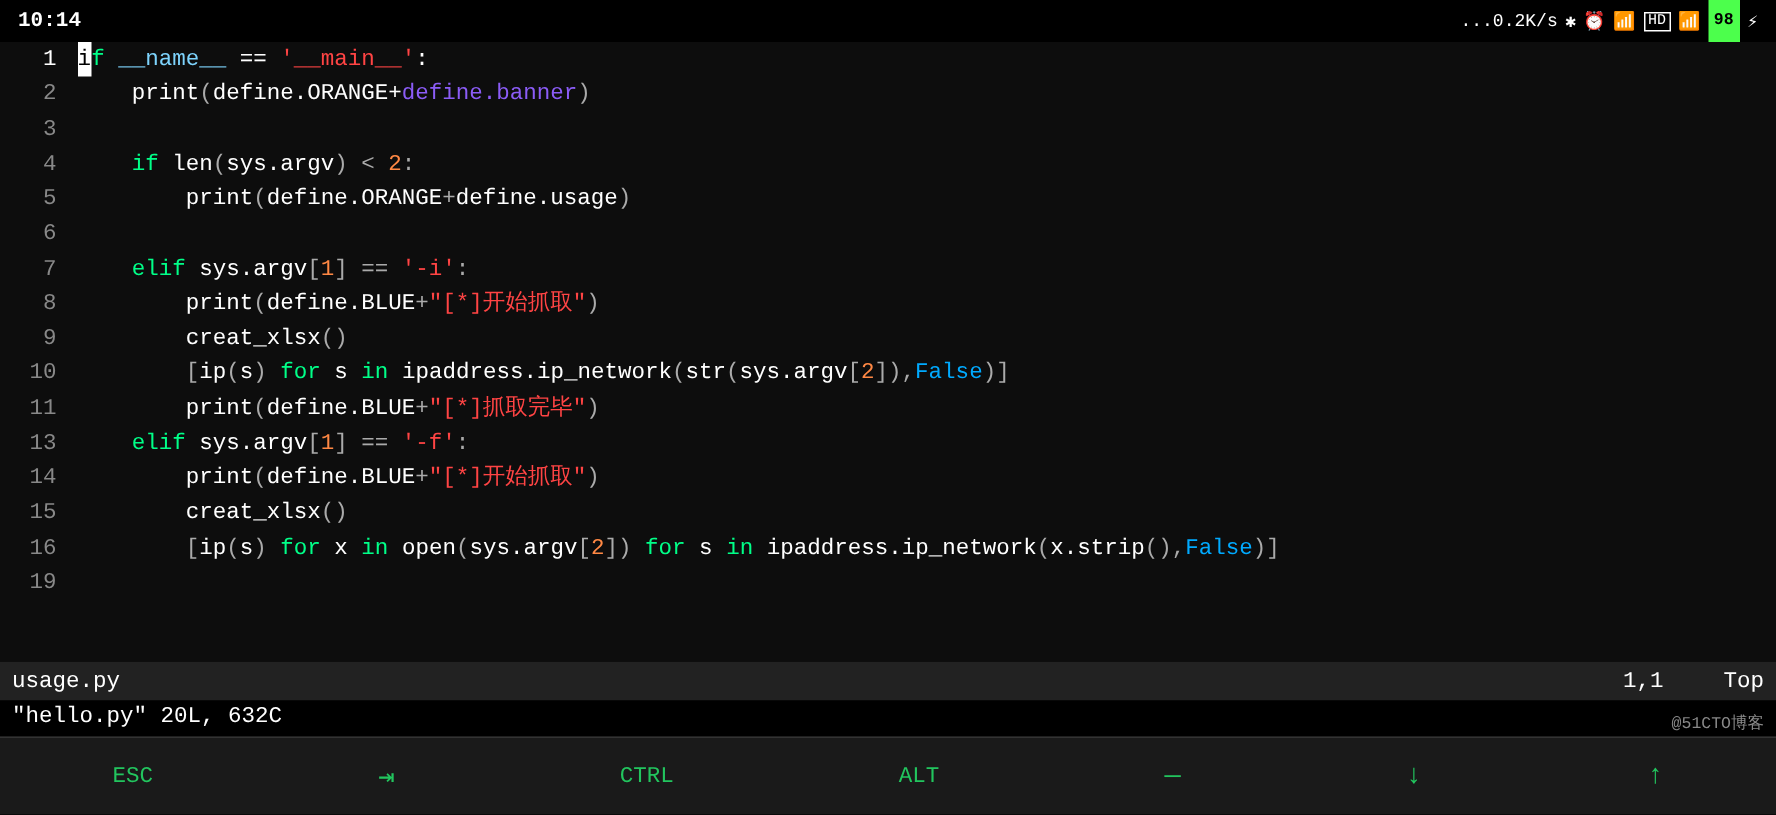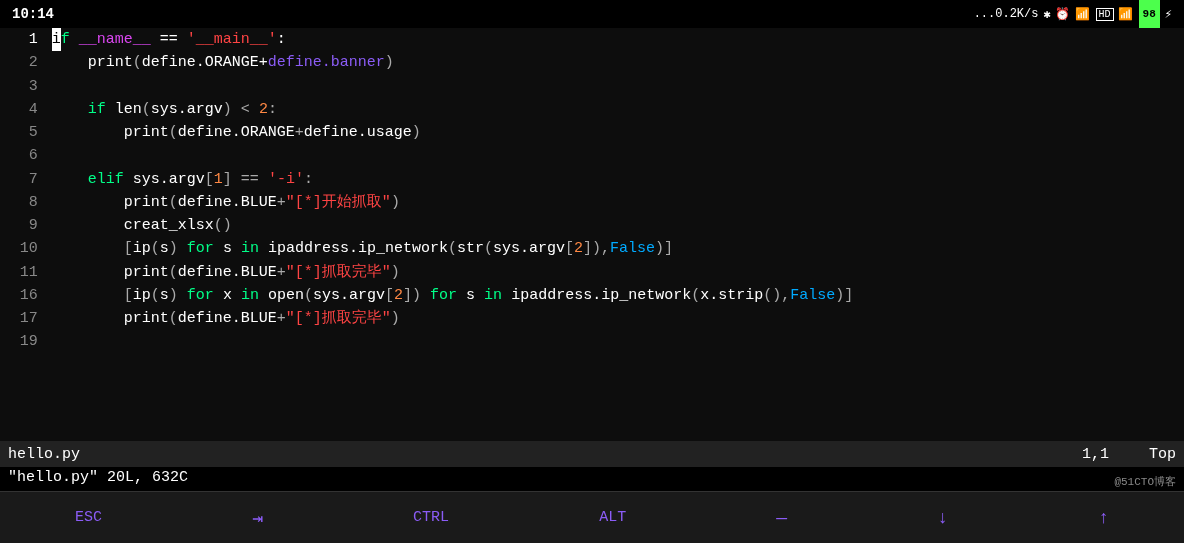--- a/index.html
+++ b/index.html
@@ -108,21 +108,21 @@
       height: 52px;
       flex-shrink: 0;
       border-top: 1px solid #333;
     }
 
     .toolbar-btn {
       display: flex;
       flex-direction: column;
       align-items: center;
       justify-content: center;
-      color: #8b5cf6;
+      color: #22c55e;
       font-size: 14px;
       cursor: pointer;
       padding: 4px 16px;
       gap: 2px;
     }
 
     .toolbar-btn .btn-label {
       font-size: 15px;
       font-weight: 500;
     }
@@ -156,21 +156,21 @@
     <span>⚡</span>
   </div>
 </div>
 
 <div id="code-area">
   <table id="code-table">
     <tbody>
 
       <tr class="line-cursor">
         <td class="line-num">1</td>
-        <td class="line-content"><span class="cursor-block">i</span><span class="kw">f</span> <span style="color:#d946ef;">__name__</span> <span style="color:#fff;">==</span> <span class="str-red">'__main__'</span><span style="color:#fff;">:</span></td>
+        <td class="line-content"><span class="cursor-block">i</span><span class="kw">f</span> <span style="color:#7dd3fc;">__name__</span> <span style="color:#fff;">==</span> <span class="str-red">'__main__'</span><span style="color:#fff;">:</span></td>
       </tr>
 
       <tr>
         <td class="line-num">2</td>
         <td class="line-content">    <span style="color:#fff;">print</span><span style="color:#aaa;">(</span><span style="color:#fff;">define.ORANGE</span><span style="color:#fff;">+</span><span style="color:#8b5cf6;">define.banner</span><span style="color:#aaa;">)</span></td>
       </tr>
 
       <tr>
         <td class="line-num">3</td>
         <td class="line-content"> </td>
@@ -210,43 +210,51 @@
         <td class="line-num">10</td>
         <td class="line-content">        <span style="color:#aaa;">[</span><span style="color:#fff;">ip</span><span style="color:#aaa;">(</span><span style="color:#fff;">s</span><span style="color:#aaa;">)</span> <span class="kw">for</span> <span style="color:#fff;">s</span> <span class="kw">in</span> <span style="color:#fff;">ipaddress.ip_network</span><span style="color:#aaa;">(</span><span style="color:#fff;">str</span><span style="color:#aaa;">(</span><span style="color:#fff;">sys.argv</span><span style="color:#aaa;">[</span><span style="color:#ff8844;">2</span><span style="color:#aaa;">]),</span><span style="color:#00aaff;">False</span><span style="color:#aaa;">)]</span></td>
       </tr>
 
       <tr>
         <td class="line-num">11</td>
         <td class="line-content">        <span style="color:#fff;">print</span><span style="color:#aaa;">(</span><span style="color:#fff;">define.BLUE</span><span style="color:#aaa;">+</span><span style="color:#ff4444;">"[*]抓取完毕"</span><span style="color:#aaa;">)</span></td>
       </tr>
 
 
-
-
+      <tr>
+        <td class="line-num">13</td>
+        <td class="line-content">    <span class="kw">elif</span> <span style="color:#fff;">sys.argv</span><span style="color:#aaa;">[</span><span style="color:#ff8844;">1</span><span style="color:#aaa;">]</span> <span style="color:#aaa;">==</span> <span class="str-red">'-f'</span><span style="color:#aaa;">:</span></td>
+      </tr>
+
+      <tr>
+        <td class="line-num">14</td>
+        <td class="line-content">        <span style="color:#fff;">print</span><span style="color:#aaa;">(</span><span style="color:#fff;">define.BLUE</span><span style="color:#aaa;">+</span><span style="color:#ff4444;">"[*]开始抓取"</span><span style="color:#aaa;">)</span></td>
+      </tr>
+
+      <tr>
+        <td class="line-num">15</td>
+        <td class="line-content">        <span style="color:#fff;">creat_xlsx</span><span style="color:#aaa;">()</span></td>
+      </tr>
 
       <tr>
         <td class="line-num">16</td>
         <td class="line-content">        <span style="color:#aaa;">[</span><span style="color:#fff;">ip</span><span style="color:#aaa;">(</span><span style="color:#fff;">s</span><span style="color:#aaa;">)</span> <span class="kw">for</span> <span style="color:#fff;">x</span> <span class="kw">in</span> <span style="color:#fff;">open</span><span style="color:#aaa;">(</span><span style="color:#fff;">sys.argv</span><span style="color:#aaa;">[</span><span style="color:#ff8844;">2</span><span style="color:#aaa;">])</span> <span class="kw">for</span> <span style="color:#fff;">s</span> <span class="kw">in</span> <span style="color:#fff;">ipaddress.ip_network</span><span style="color:#aaa;">(</span><span style="color:#fff;">x.strip</span><span style="color:#aaa;">(),</span><span style="color:#00aaff;">False</span><span style="color:#aaa;">)]</span></td>
       </tr>
 
-      <tr>
-        <td class="line-num">17</td>
-        <td class="line-content">        <span style="color:#fff;">print</span><span style="color:#aaa;">(</span><span style="color:#fff;">define.BLUE</span><span style="color:#aaa;">+</span><span style="color:#ff4444;">"[*]抓取完毕"</span><span style="color:#aaa;">)</span></td>
-      </tr>
 
       <tr>
         <td class="line-num">19</td>
         <td class="line-content"> </td>
       </tr>
     </tbody>
   </table>
 </div>
 
 <div id="vim-status">
-  <span class="filename">hello.py</span>
+  <span class="filename">usage.py</span>
   <div style="display:flex;gap:40px;">
     <span class="position">1,1</span>
     <span class="scroll-pos">Top</span>
   </div>
 </div>
 
 <div id="vim-message">
   <span>"hello.py" 20L, 632C</span>
 </div>
 

